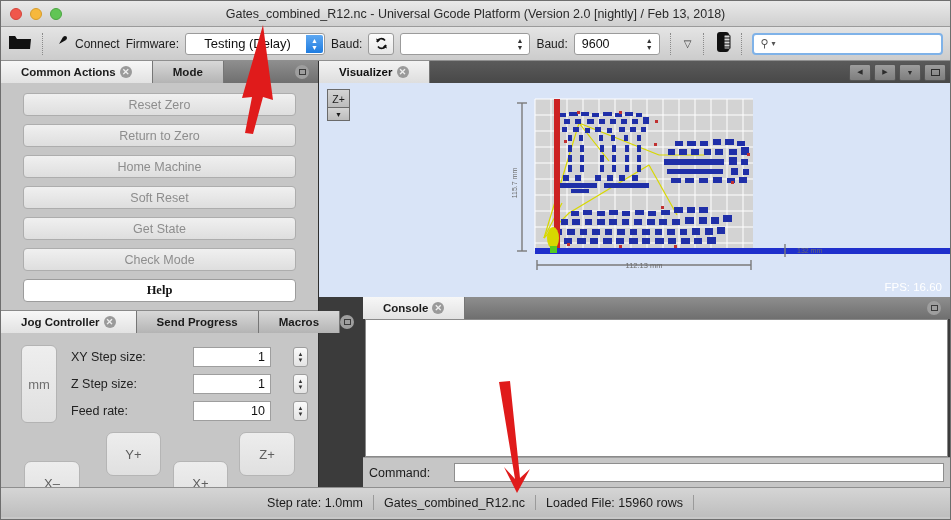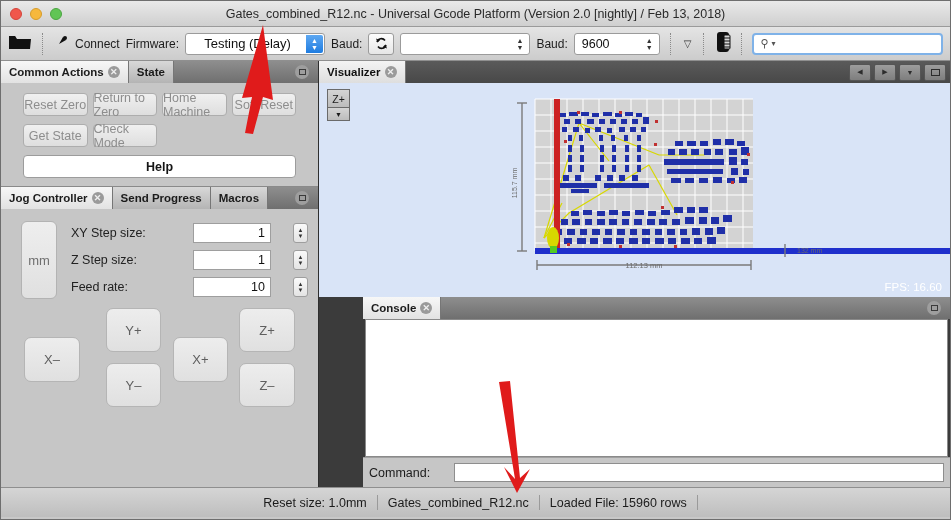--- a/index.html
+++ b/index.html
@@ -116,21 +116,21 @@
   
   .tabbar {
     height: 22px;
     display: flex; align-items: stretch;
     background: linear-gradient(#8e8e8e, #6f6f6f);
     position: relative;
   }
   .tabbar.dark { background: linear-gradient(#5a5a5a, #484848); }
   .tab {
     display: flex; align-items: center; gap: 4px;
-    padding: 0 8px;
+    padding: 0 20px;
     font-size: 11.5px; color: #1b1b1b;
     background: linear-gradient(#ececec, #c5c5c5);
     border-right: 1px solid #767676;
     white-space: nowrap;
   }
   .tab.active-light { background: linear-gradient(#f7f7f7, #e2e2e2); font-weight: bold; }
   .tab.inactive { background: linear-gradient(#d8d8d8, #b4b4b4); font-weight: bold; }
   .tab.active-dark {
     background: linear-gradient(#f3f3f3, #dedede);
     color: #111; font-weight: bold;
@@ -164,37 +164,37 @@
   .tbtn-round .sq { width: 7px; height: 6px; border: 1.5px solid #3a3a3a; }
 
   
   .panel-common {
     background: #c6c6c6;
     padding: 10px 22px 8px 22px;
     border-bottom: 1px solid #8a8a8a;
   }
   .btn-grid {
     display: grid;
-    grid-template-columns: 1fr 1fr 1fr 1fr;
+    grid-template-columns: 1fr;
     gap: 8px 5px;
   }
   .act-btn {
     height: 23px;
     background: linear-gradient(#f0f0f0, #dedede);
     border: 1px solid #adadad; border-radius: 4px;
     display: flex; align-items: center; justify-content: center;
     font-size: 12.5px; color: #8d8d8d;
   }
   .help-btn {
     margin-top: 8px;
     height: 23px;
     background: #ffffff;
     border: 1px solid #9c9c9c; border-radius: 4px;
     display: flex; align-items: center; justify-content: center;
-    font-size: 12.5px; font-weight: bold; color: #151515;
+    font-size: 12.5px; font-weight: bold; color: #151515; font-family: Liberation Serif, serif;
   }
 
   
   .panel-jog {
     flex: 1;
     background: #c6c6c6;
     position: relative;
     overflow: hidden;
   }
   .jog-top { display: flex; padding: 12px 10px 0 20px; gap: 14px; }
@@ -389,21 +389,21 @@
   <div class="main">
 
     <div class="left-col">
 
       <div class="tabbar">
         <div class="tab active-light">
           <span>Common Actions</span>
           <span class="closebtn">✕</span>
         </div>
         <div class="tab inactive">
-          <span>State</span>
+          <span>Mode</span>
         </div>
         <div class="tabbar-spacer"></div>
         <div class="tab-btns">
           <div class="tbtn-round">
               <span class="sq"></span>
             </div>
         </div>
       </div>
 
       <div class="panel-common">
@@ -732,21 +732,21 @@
         <div class="console-body"></div>
         <div class="command-bar">
           <span class="cmd-label">Command:</span>
           <div class="cmd-input"></div>
         </div>
       </div>
     </div>
   </div>
 
   <div class="statusbar">
-    <span class="status-item">Reset size: 1.0mm</span>
+    <span class="status-item">Step rate: 1.0mm</span>
     <span class="status-div"></span>
     <span class="status-item">Gates_combined_R12.nc</span>
     <span class="status-div"></span>
     <span class="status-item">Loaded File: 15960 rows</span>
     <span class="status-div"></span>
   </div>
 
   <svg class="arrows" width="951" height="520">
     <g fill="#e01b1b">
       <path d="M262 24 L241 97 L251 96 L244 132 L252 133 L262 96 L272 99 Z"></path>

